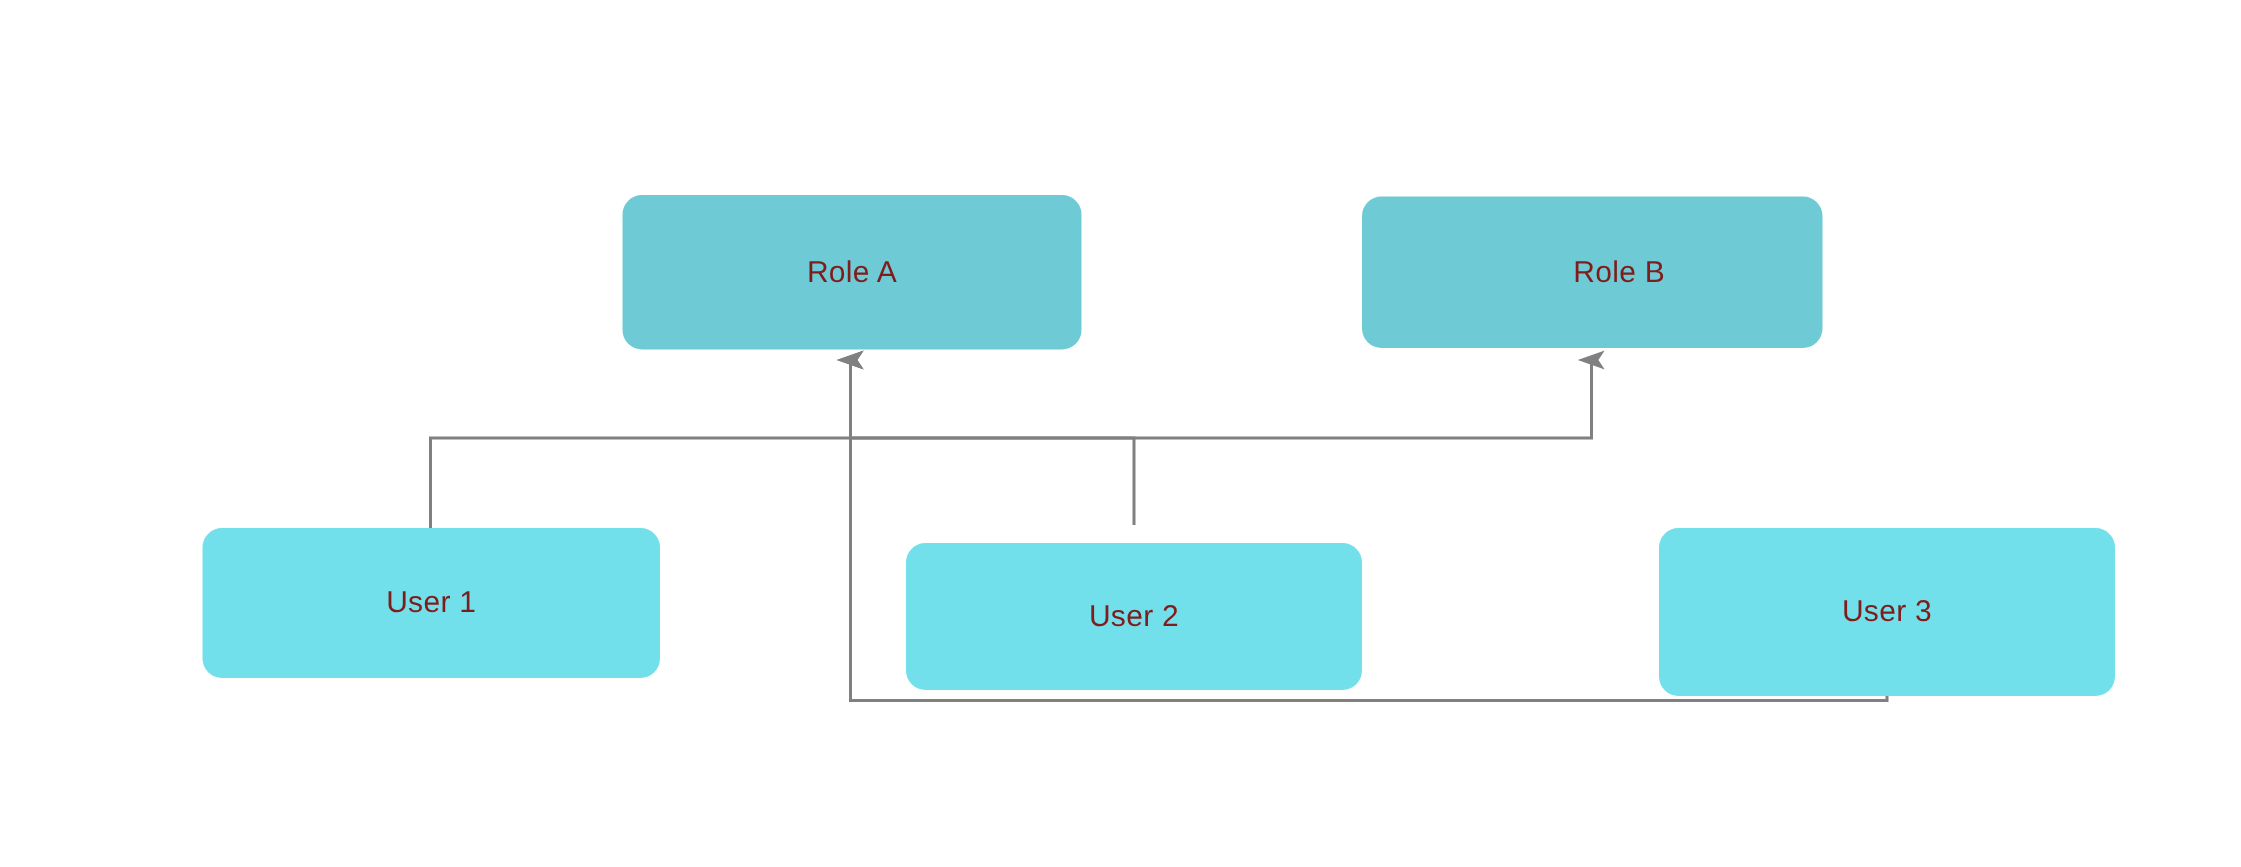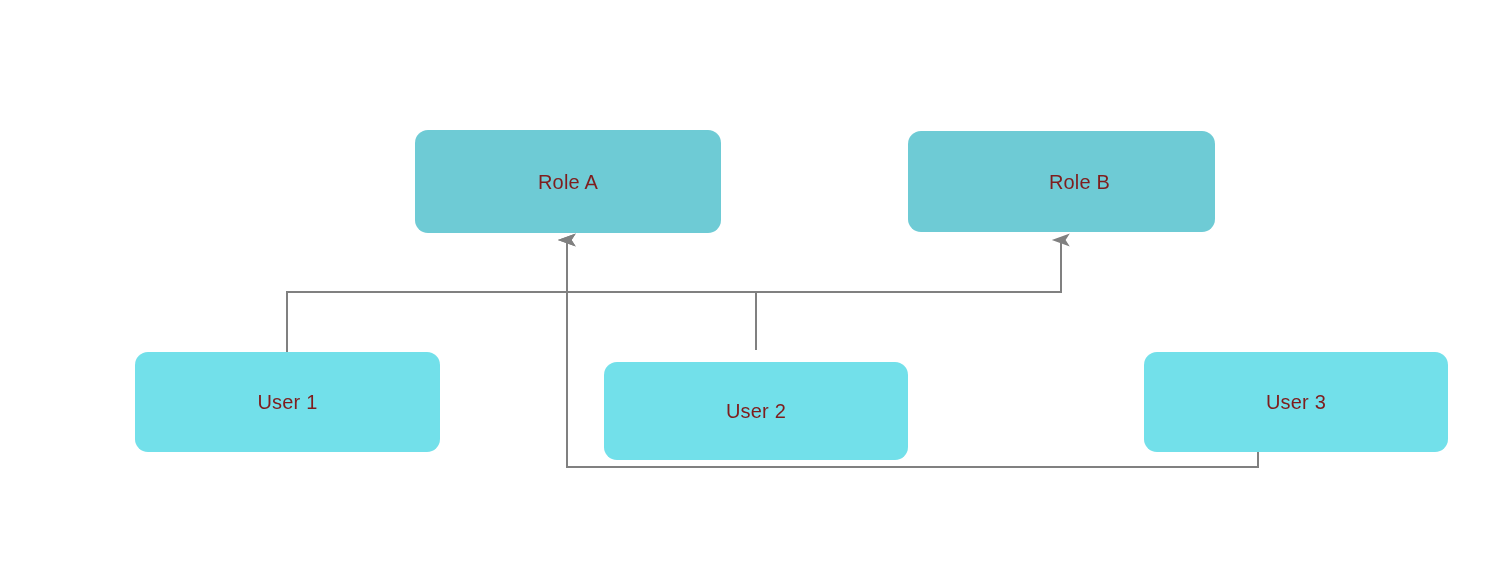--- a/index.html
+++ b/index.html
@@ -76,24 +76,24 @@
   
   #node-user-2 {
     left: 604px;
     top: 350px;
     width: 304px;
     height: 98px;
     margin-top: 12px;
   }
   
   #node-user-3 {
-    left: 1144px;
+    left: 1106px;
     top: 352px;
     width: 304px;
-    height: 100px;
+    height: 112px;
     align-items: center;
   }
 </style>
 </head>
 <body>
 
 <div id="canvas">
 
   <svg id="edge-layer" width="1494" height="578" viewBox="0 0 1494 578" xmlns="http://www.w3.org/2000/svg">
     <defs>

